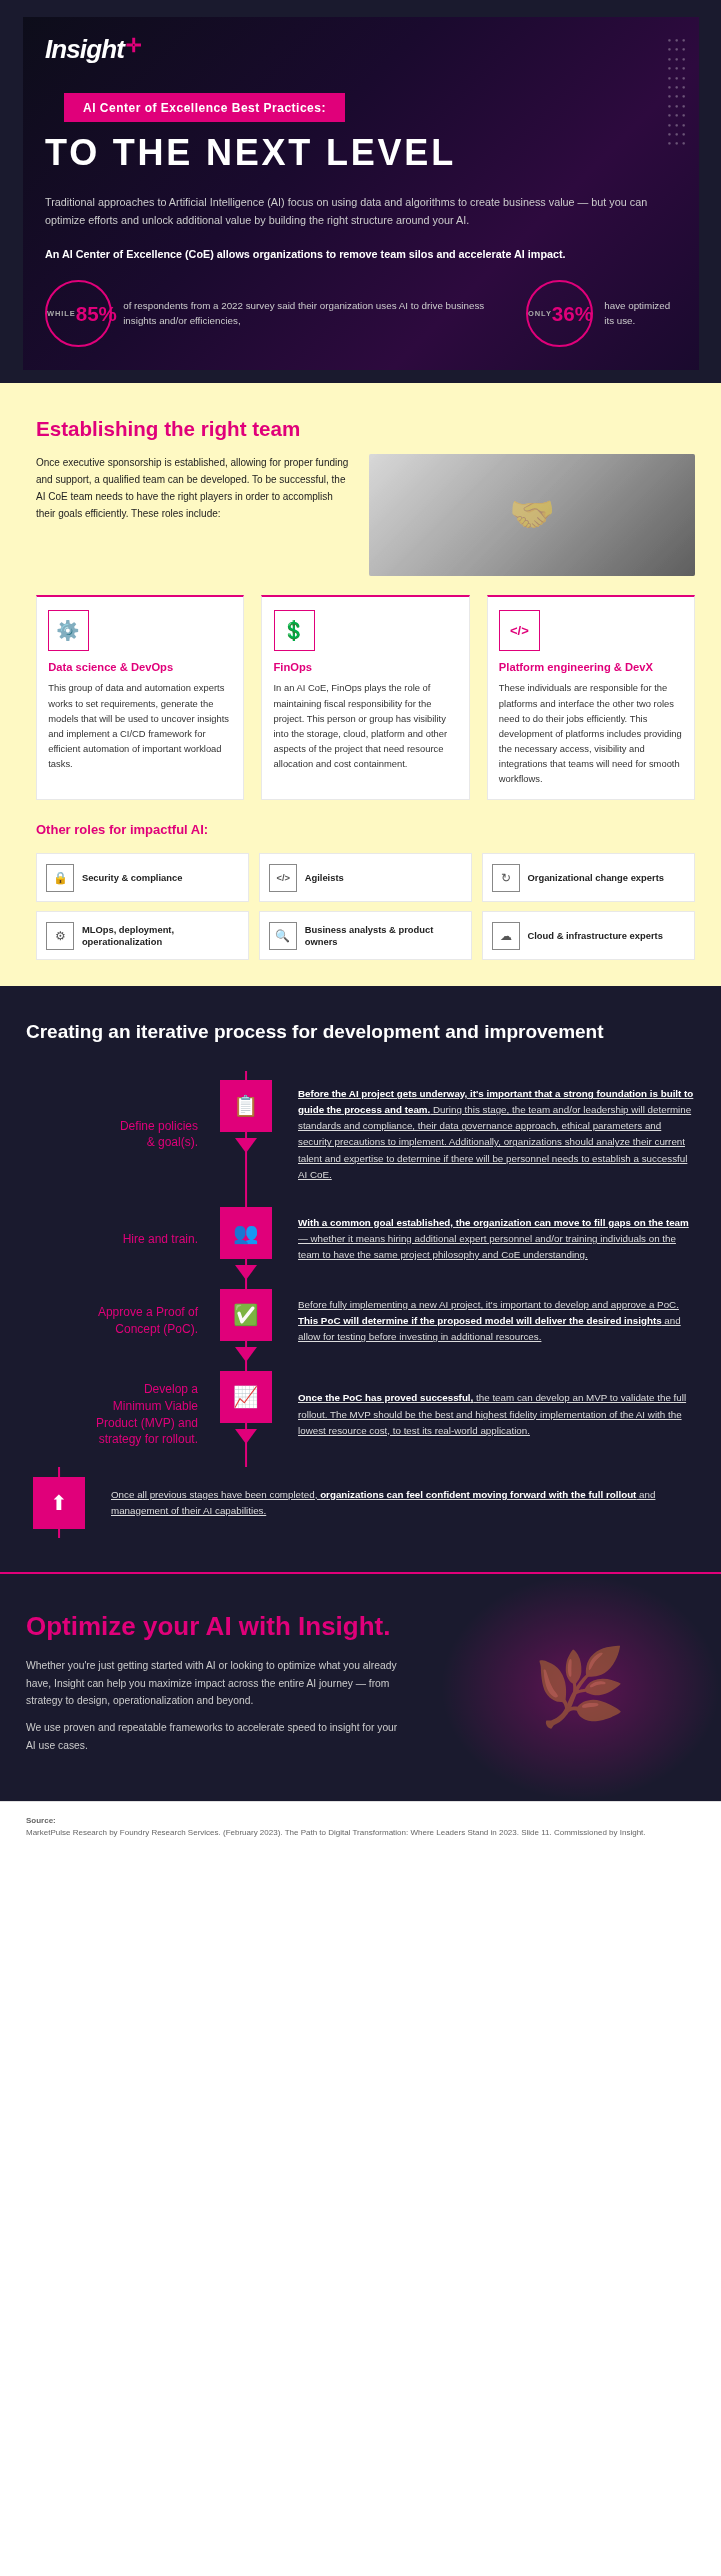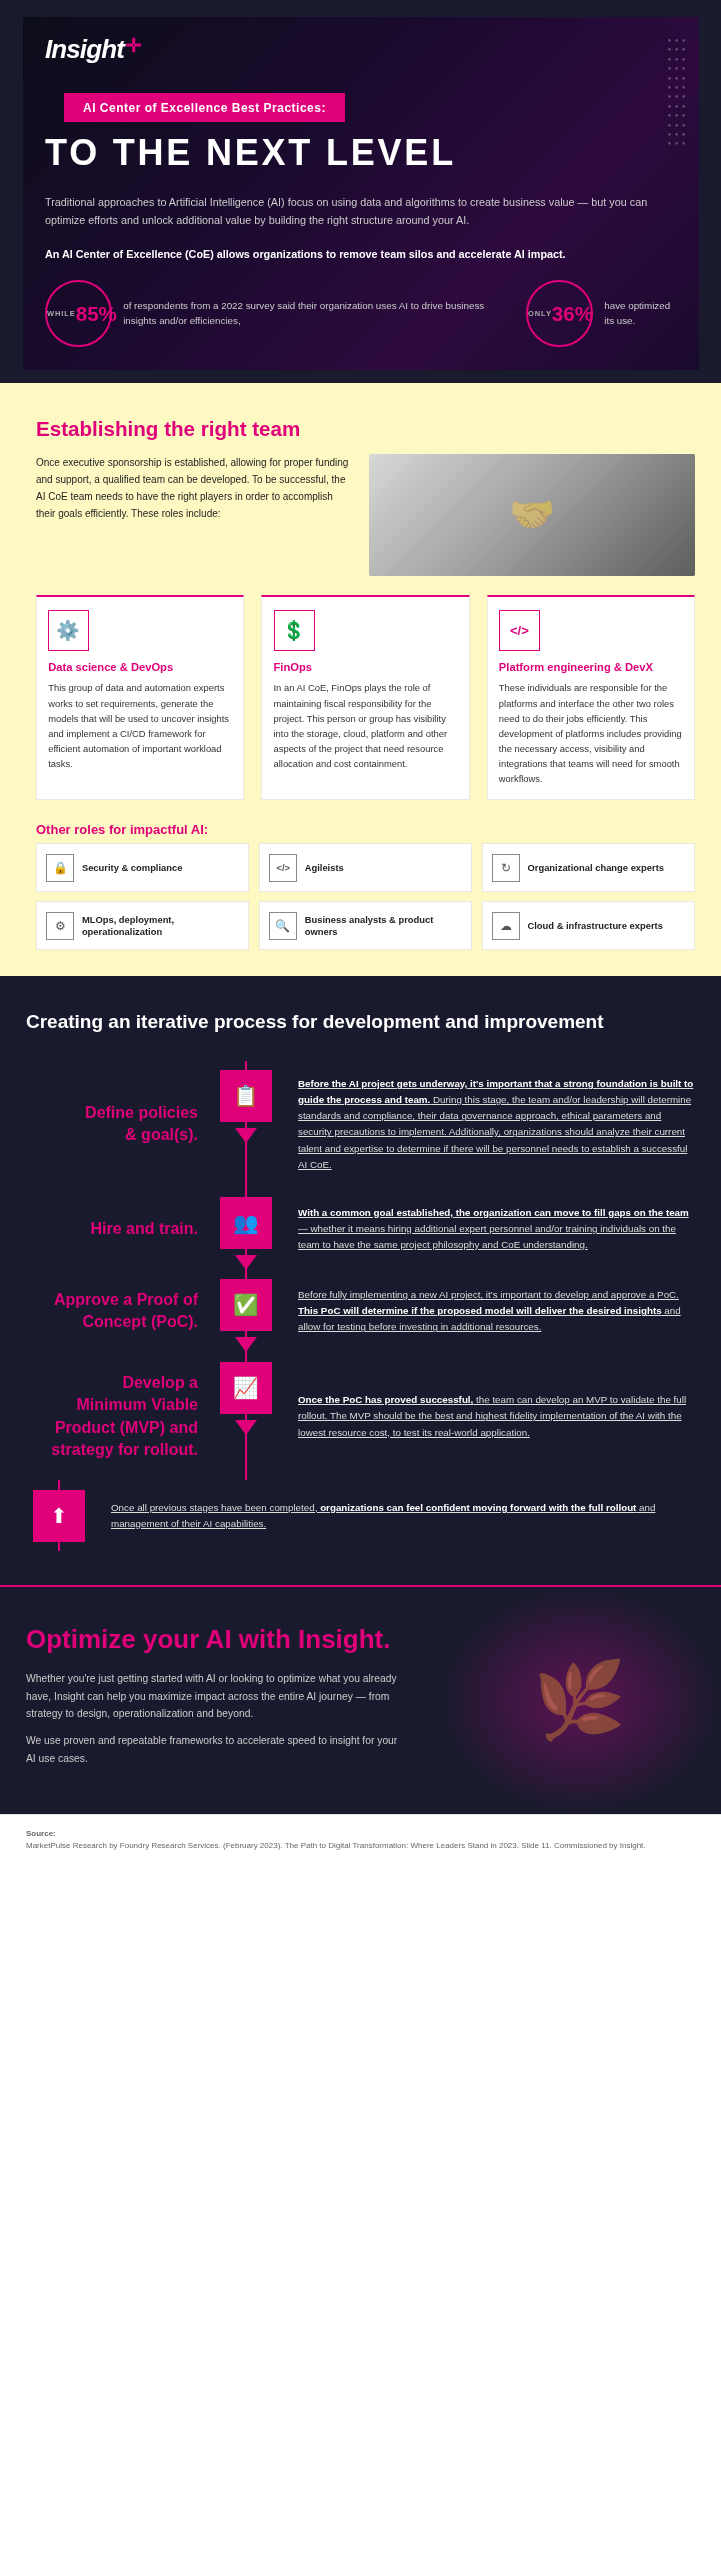--- a/index.html
+++ b/index.html
@@ -174,21 +174,21 @@
       font-size: 9.4px;
       color: #333;
       line-height: 1.6;
     }
 
     
     .other-roles-title {
       color: #e0007a;
       font-size: 13px;
       font-weight: 700;
-      margin-bottom: 6px;
+      margin-bottom: 16px;
     }
     .other-roles-grid {
       display: grid;
       grid-template-columns: 1fr 1fr 1fr;
       gap: 9.4px;
     }
     .other-role-item {
       display: flex;
       align-items: center;
       gap: 7.5px;
@@ -238,22 +238,22 @@
     }
     .step-left {
       width: 187px;
       flex-shrink: 0;
       padding: 19px 15px 19px 0;
       display: flex;
       align-items: center;
     }
     .step-label {
       color: #e0007a;
-      font-size: 16px;
-      font-weight: 700;
+      font-size: 12px;
+      font-weight: 400;
       line-height: 1.4;
       text-align: right;
       width: 100%;
     }
     .step-middle {
       width: 66px;
       flex-shrink: 0;
       display: flex;
       flex-direction: column;
       align-items: center;

